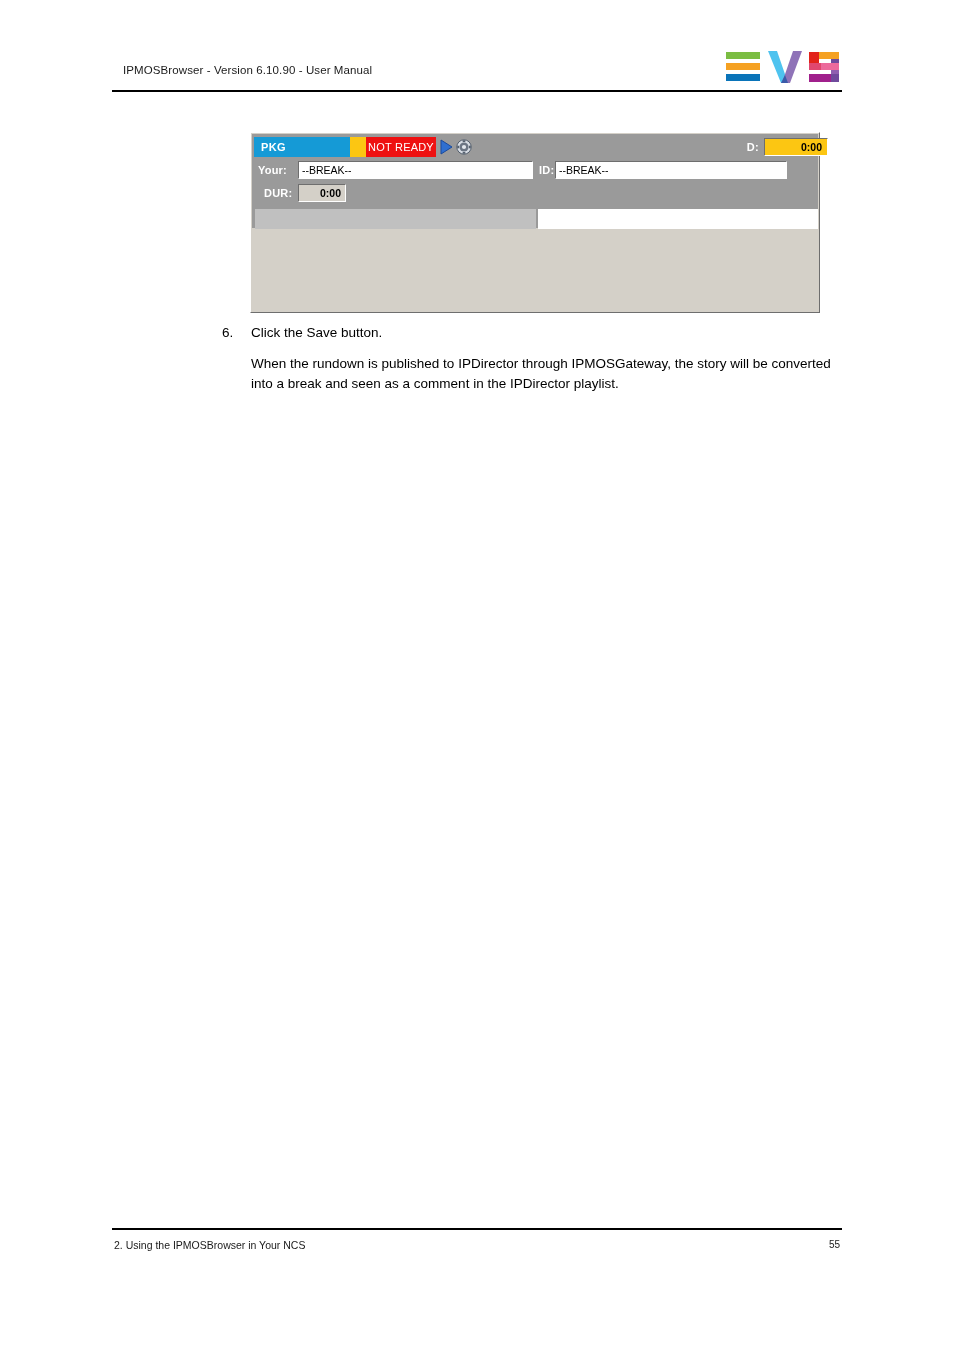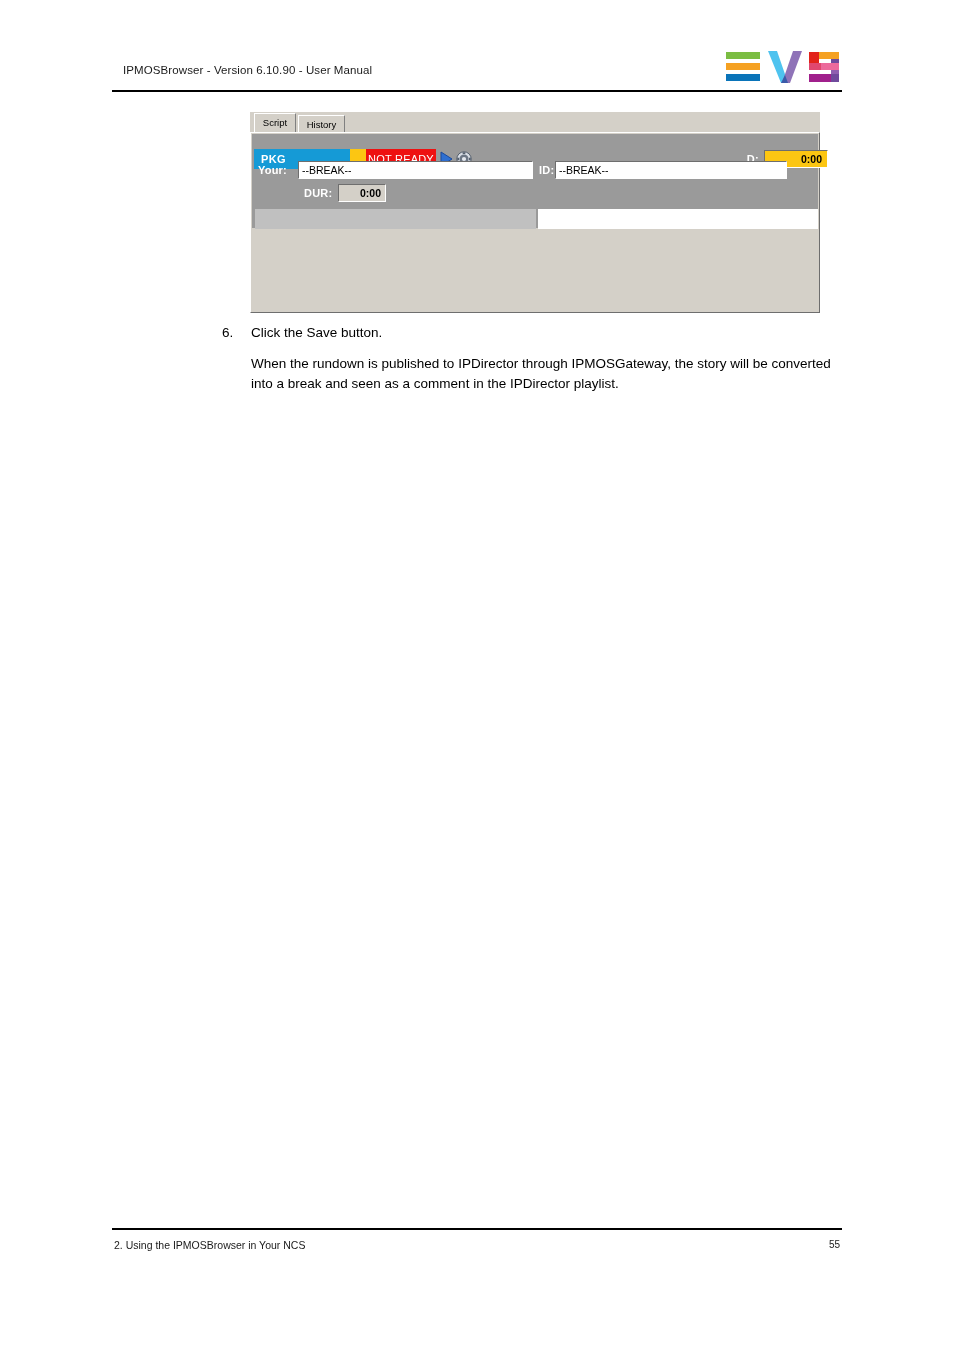--- a/index.html
+++ b/index.html
@@ -127,21 +127,21 @@
     top: 1px;
     width: 566px;
     height: 94px;
     background: #9a9a9a;
   }
 
   
   #status-row {
     position: absolute;
     left: 0px;
-    top: 15px;
+    top: 3px;
     width: 579px;
     height: 21px;
   }
   #pkg-badge {
     position: absolute;
     left: 2px;
     top: 0px;
     width: 96px;
     height: 20px;
     background: #159ad6;
@@ -276,21 +276,20 @@
     overflow: hidden;
   }
 
   
   #dur-row {
     position: absolute;
     left: 0px;
     top: 49px;
     width: 637px;
     height: 21px;
-    margin-left: 40px;
   }
   #dur-label { left: 12px; }
   #dur-value {
     position: absolute;
     left: 46px;
     top: 1px;
     width: 48px;
     height: 18px;
     background: #d4d0c8;
     border: 1px solid #6e6e6e;
@@ -432,24 +431,20 @@
     <i class="s-mid-l"></i>
     <i class="s-mid-r"></i>
     <i class="s-mr"></i>
     <i class="s-bot-l"></i>
     <i class="s-bot-r"></i>
   </div>
 </div>
 
 <div id="app-screenshot">
 
-  <div id="tab-strip">
-    <div class="tab" id="tab-script">Script</div>
-    <div class="tab" id="tab-history">History</div>
-  </div>
 
   <div id="panel-body">
 
     <div id="rows-region">
 
       <div id="status-row">
         <div id="pkg-badge">PKG</div>
         <div id="pkg-spacer"></div>
         <div id="notready-badge">NOT READY</div>
         <svg id="play-icon" viewBox="0 0 15 16">

